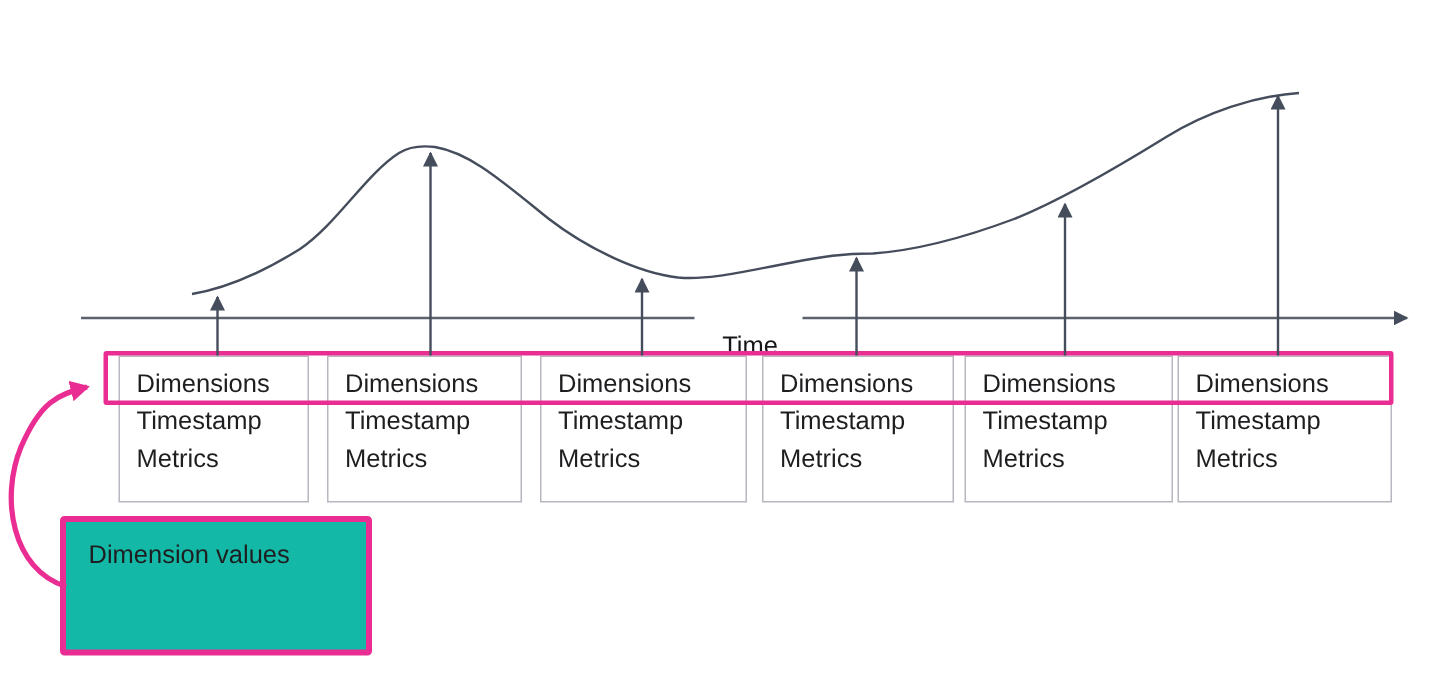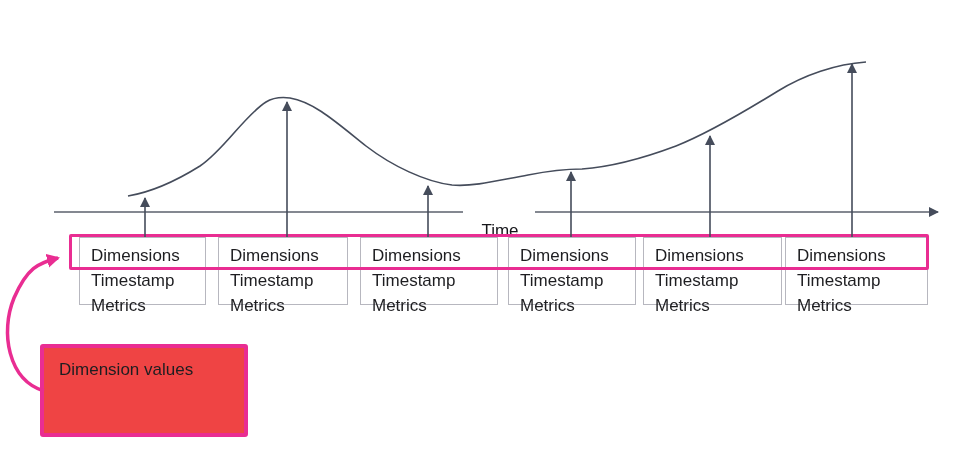--- a/index.html
+++ b/index.html
@@ -15,32 +15,32 @@
   body{font-family:"Liberation Sans","DejaVu Sans",sans-serif;color:var(--text);}
   .stage{
     position:relative;width:964px;height:450px;background:var(--bg);overflow:hidden;
   }
   svg.canvas{position:absolute;left:0;top:0;width:964px;height:450px;z-index:3;pointer-events:none;}
   .time-label{
     position:absolute;left:468px;top:201px;width:64px;text-align:center;
     font-size:17px;color:#16161a;z-index:2;margin-top:20px;
   }
   .record-box{
-    position:absolute;top:237px;height:68px;background:#fff;
+    position:absolute;top:237px;height:98px;background:#fff;
     border:1px solid var(--box_border);z-index:1;
     padding:5px 0 0 11px;font-size:17px;line-height:25px;color:var(--text);
   }
   .record-box span{display:block;white-space:nowrap;}
   .dims-highlight{
     position:absolute;left:69px;top:234px;width:860px;height:36px;
     border:3px solid var(--pink);border-radius:2px;background:transparent;z-index:2;
   }
   .callout{
     position:absolute;left:40px;top:344px;width:208px;height:93px;
-    border:4px solid var(--pink);border-radius:3px;background:#ef4444;z-index:1;
+    border:4px solid var(--pink);border-radius:3px;background:#14b8a6;z-index:1;
     padding:10px 8px 0 15px;font-size:17px;line-height:24px;color:var(--text);
   }
   .callout div{white-space:nowrap;}
 </style>
 </head>
 <body>
 
 <div class="stage">
 
   <svg class="canvas" viewBox="0 0 964 450" aria-hidden="true">

